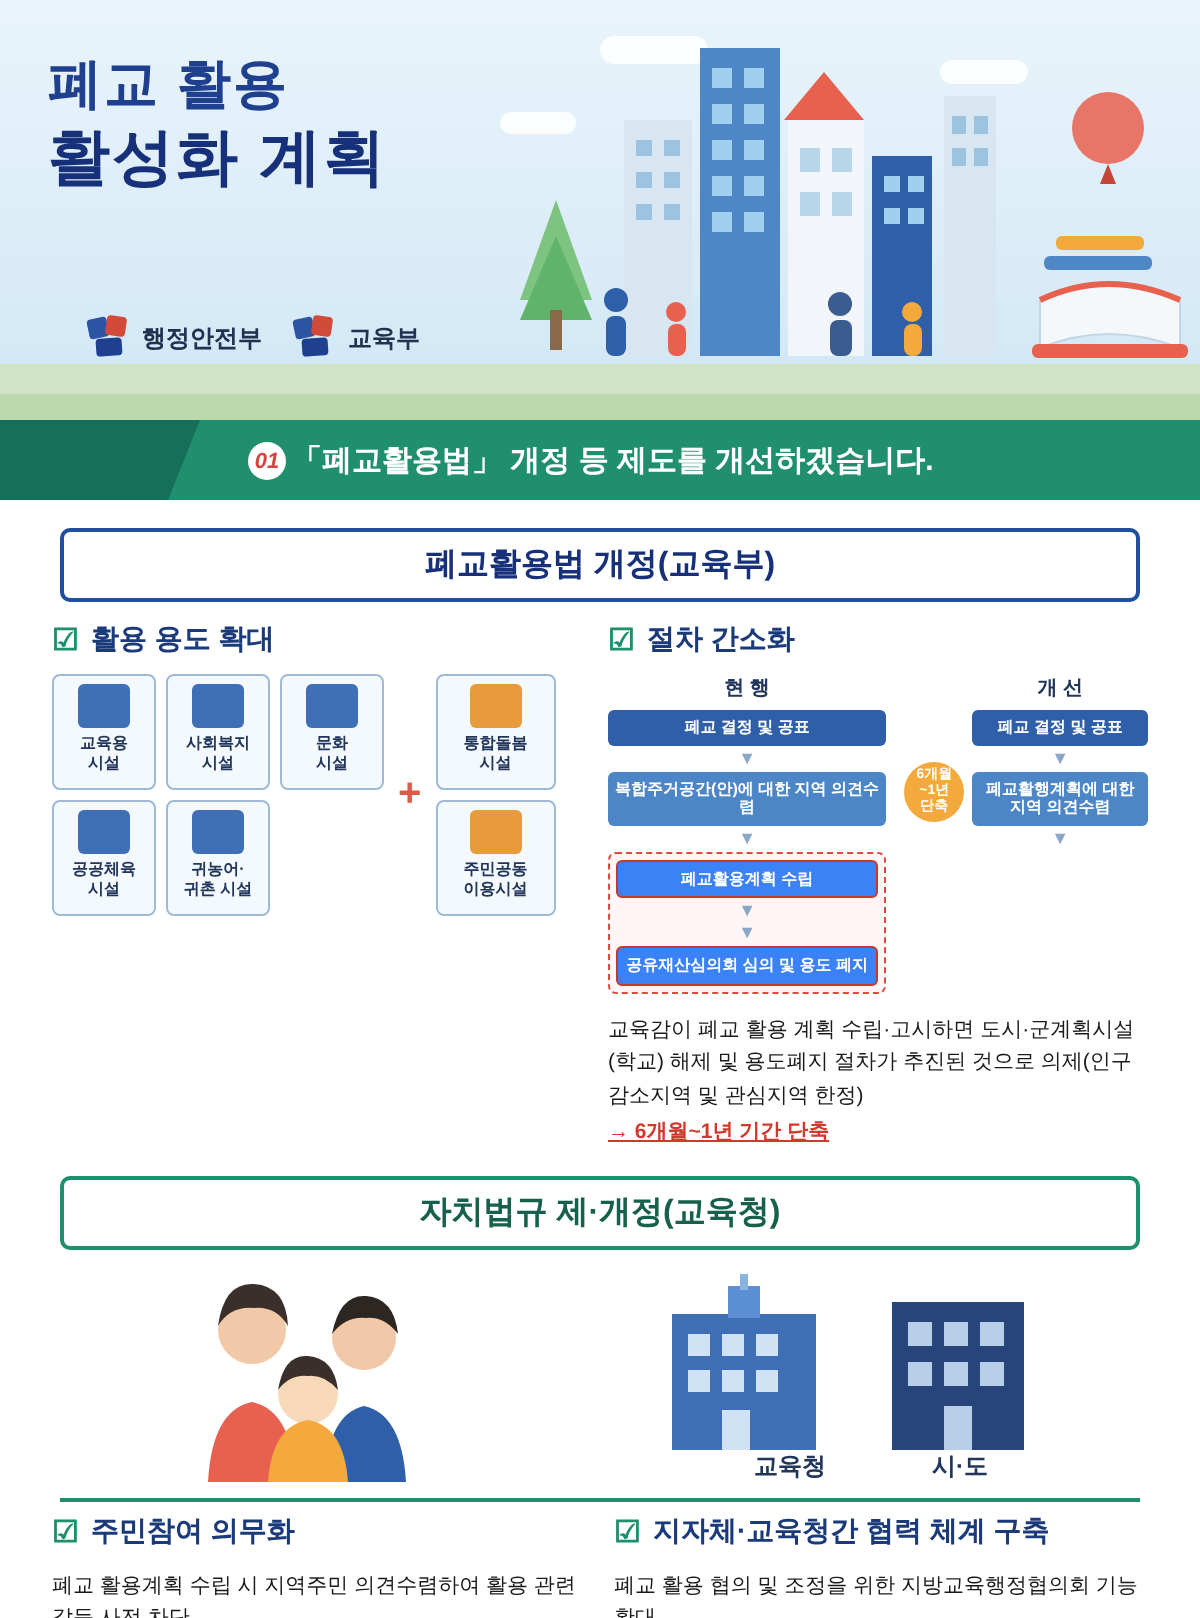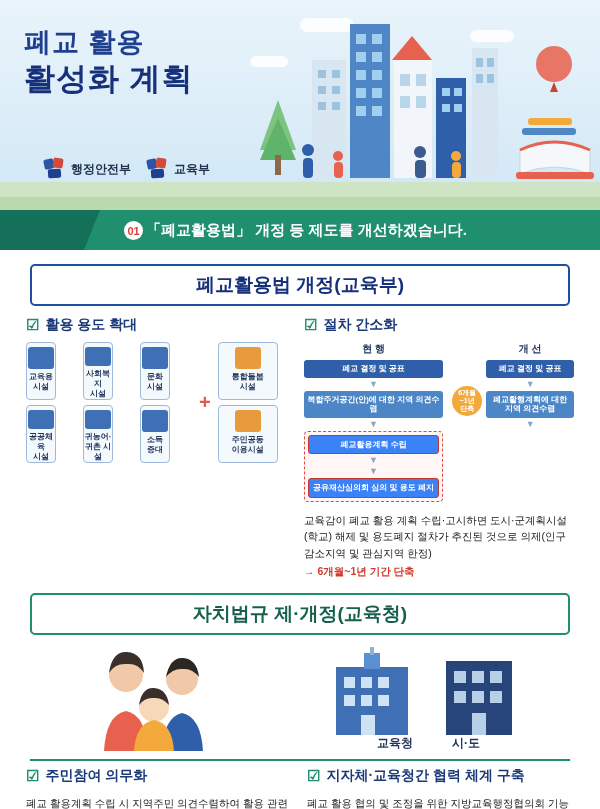--- a/index.html
+++ b/index.html
@@ -92,54 +92,55 @@
     background: #15705a;
     clip-path: polygon(0 0, 100% 0, 84% 100%, 0% 100%);
   }
   .badge-01 {
     position: absolute; left: 124px; top: 11px;
     width: 19px; height: 19px; border-radius: 50%;
     background: #ffffff; color: #d7443e;
     font-size: 11px; font-weight: bold;
     display: flex; align-items: center; justify-content: center;
     z-index: 3;
+    font-style: italic;
   }
   .banner01 .btext {
     margin-left: 38px;
     color: #ffffff; font-size: 15px; font-weight: bold;
   }
 
   
   .sub-head {
     margin: 14px auto 0;
     width: 540px;
     border: 2px solid #1f4fa0;
     border-radius: 5px;
     text-align: center;
     padding: 6px 0;
-    font-size: 19px;
+    font-size: 16px;
     font-weight: bold;
     color: #16307a;
     background: #ffffff;
   }
   .sub-head.teal { border-color: #1f8f6e; color: #16604c; }
 
   
   .cols { display: flex; width: 600px; padding: 10px 26px 0; gap: 14px; }
   .col { width: 270px; }
   .col-title { display: flex; align-items: center; gap: 6px; margin-bottom: 8px; }
   .chk { color: #1f8f6e; font-size: 15px; font-weight: bold; }
   .col-title span.t { font-size: 14px; font-weight: bold; color: #1a3a7a; }
 
   
   .icon-area { display: flex; align-items: center; gap: 5px; }
   .icon-grid { display: grid; grid-template-columns: repeat(3, 52px); gap: 5px; }
   .icon-grid.right2 { grid-template-columns: 60px; gap: 5px; }
   .icon-cell {
-    width: 30px; height: 58px;
+    width: 52px; height: 58px;
     border: 1px solid #9fb9d8;
     border-radius: 4px;
     background: #f4f9fd;
     display: flex; flex-direction: column; align-items: center; justify-content: flex-start;
     padding-top: 4px;
   }
   .icon-cell.wide { width: 60px; height: 58px; }
   .icon-box {
     width: 26px; height: 22px; border-radius: 3px;
     background: #3f6fb5;
@@ -170,21 +171,21 @@
     width: 30px; height: 30px; border-radius: 50%;
     background: #f4a93c; color: #fff; font-size: 7px; font-weight: bold;
     display: flex; align-items: center; justify-content: center; text-align: center; line-height: 1.15;
   }
   .flow-mid { position: relative; width: 34px; }
 
   
   .para {
     font-size: 10.5px; line-height: 1.55; color: #1a1a1a; margin-top: 10px;
   }
-  .para .hl { color: #d2392c; font-weight: bold; }
+  .para .hl { color: #d2392c; font-weight: bold; text-decoration: underline; }
 
   
   .illus2 {
     width: 532px; height: 110px; position: relative; margin-top: 8px;
   }
   .family { position: absolute; left: 70px; top: 2px; width: 180px; height: 106px; }
   .bldg-area { position: absolute; left: 320px; top: 4px; width: 220px; height: 104px; }
   .bldg-label { position: absolute; font-size: 12px; font-weight: bold; color: #22365c; }
 
   .cols2 { display: flex; width: 600px; padding: 6px 26px 0; gap: 14px; }
@@ -325,25 +326,20 @@
         </div>
         <div class="icon-cell">
           <div class="icon-box"></div>
           <div class="icon-cap" style="white-space: pre-line;">공공체육
 시설</div>
         </div>
         <div class="icon-cell">
           <div class="icon-box"></div>
           <div class="icon-cap" style="white-space: pre-line;">귀농어·
 귀촌 시설</div>
-        </div>
-        <div class="icon-cell">
-          <div class="icon-box"></div>
-          <div class="icon-cap" style="white-space: pre-line;">소득
-증대</div>
         </div>
       </div>
 
       <div class="plus-sign">+</div>
 
       <div class="icon-grid right2">
         <div class="icon-cell wide">
           <div class="icon-box orange"></div>
           <div class="icon-cap" style="white-space: pre-line;">통합돌봄
 시설</div>
@@ -433,21 +429,21 @@
     <rect x="134" y="24" width="12" height="12" fill="#b8cfe8"></rect>
     <rect x="152" y="24" width="12" height="12" fill="#b8cfe8"></rect>
     <rect x="170" y="24" width="12" height="12" fill="#b8cfe8"></rect>
     <rect x="134" y="44" width="12" height="12" fill="#b8cfe8"></rect>
     <rect x="152" y="44" width="12" height="12" fill="#b8cfe8"></rect>
     <rect x="170" y="44" width="12" height="12" fill="#b8cfe8"></rect>
     <rect x="152" y="66" width="14" height="22" fill="#b8cfe8"></rect>
   </svg>
 
   <div class="bldg-label" style="left:377px; top:92px;">교육청</div>
-  <div class="bldg-label" style="left:452px; top:92px;">시·도</div>
+  <div class="bldg-label" style="left:466px; top:92px;">시·도</div>
 </div>
 
 <div class="divider-line"></div>
 
 <div class="cols2">
   <div class="col">
     <div class="col-title">
       <span class="chk">☑</span>
       <span class="t">주민참여 의무화</span>
     </div>

